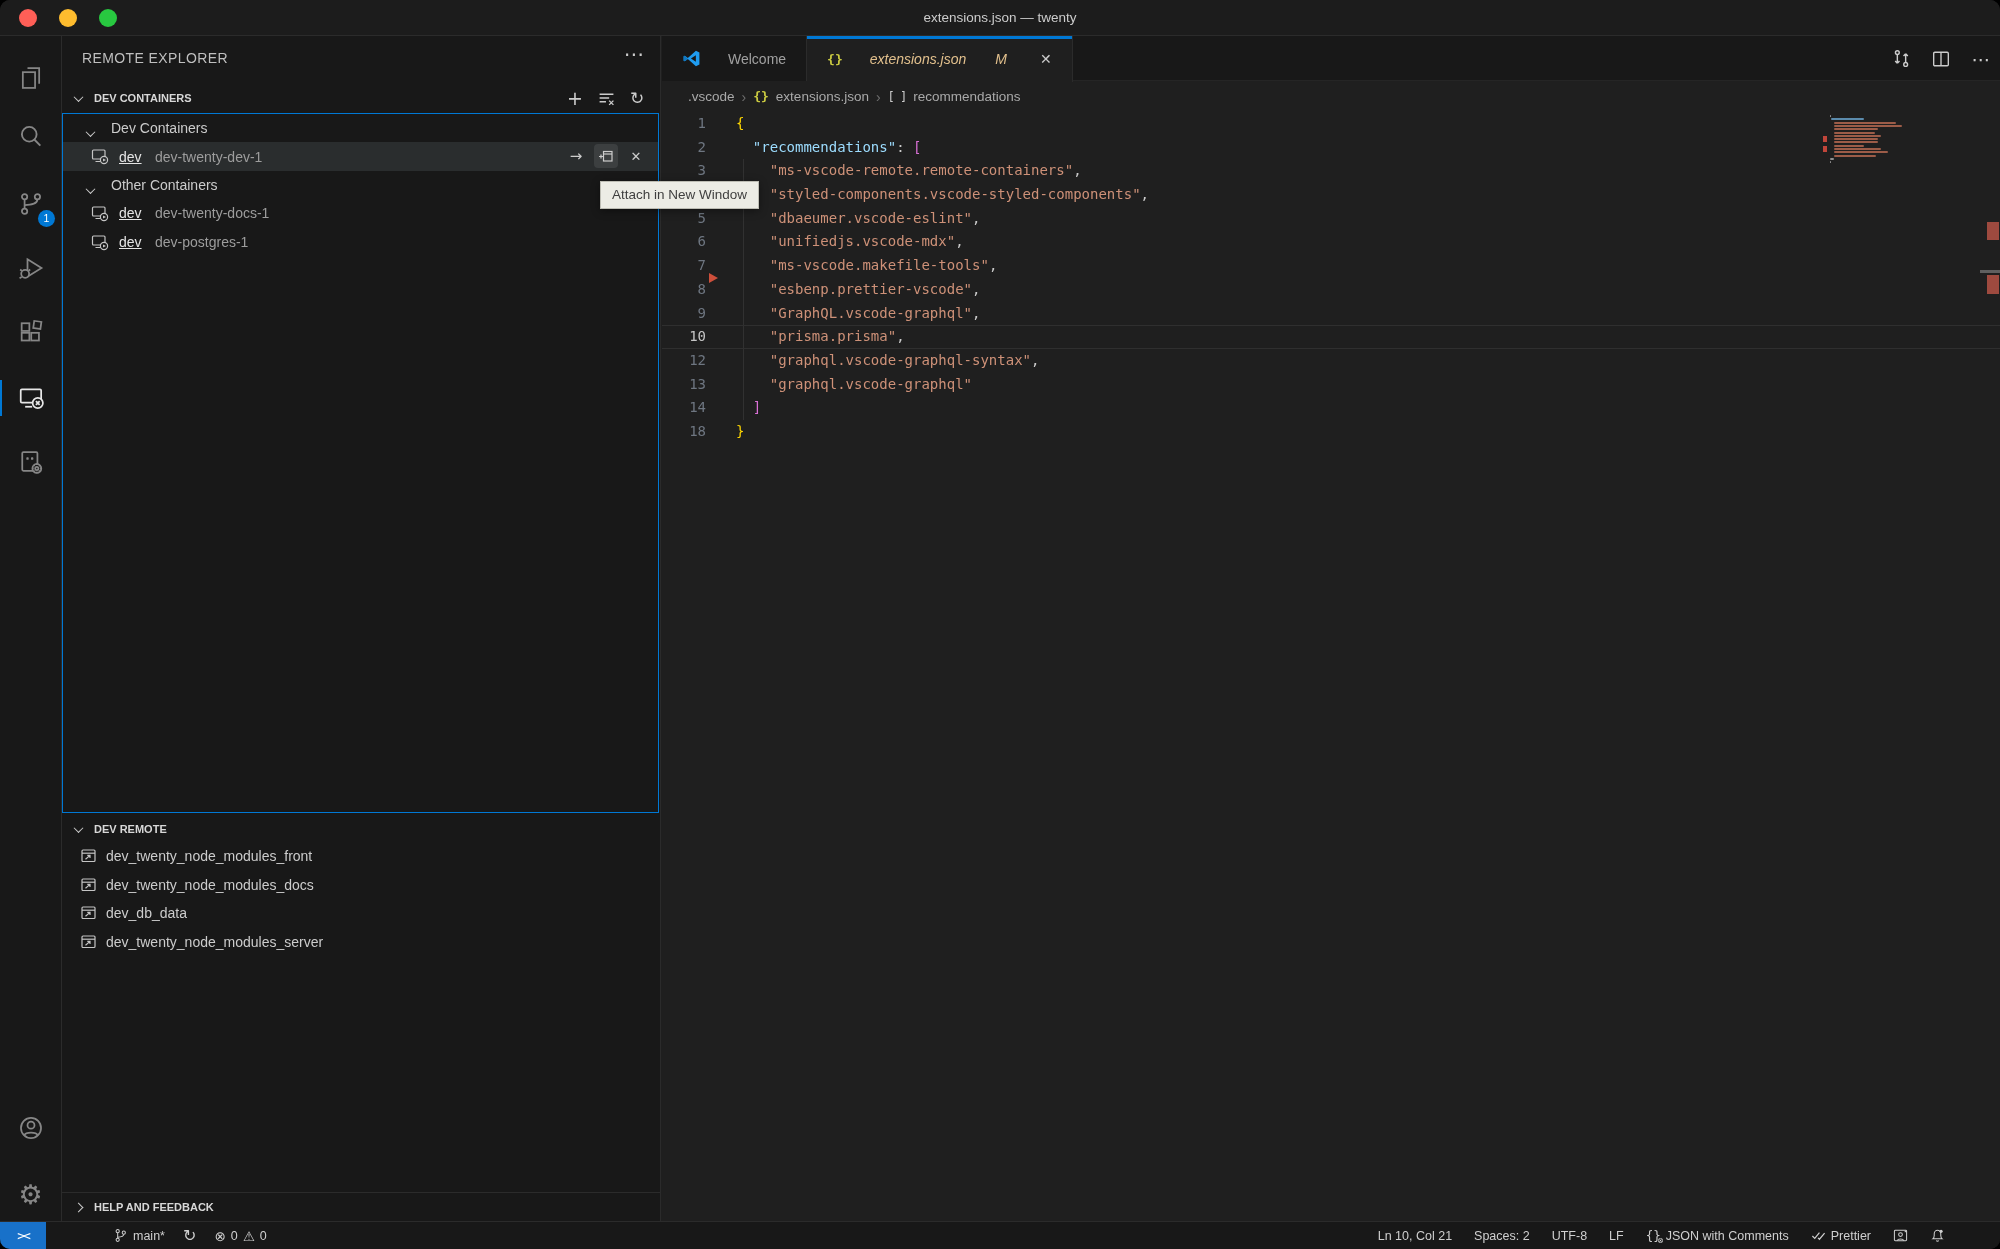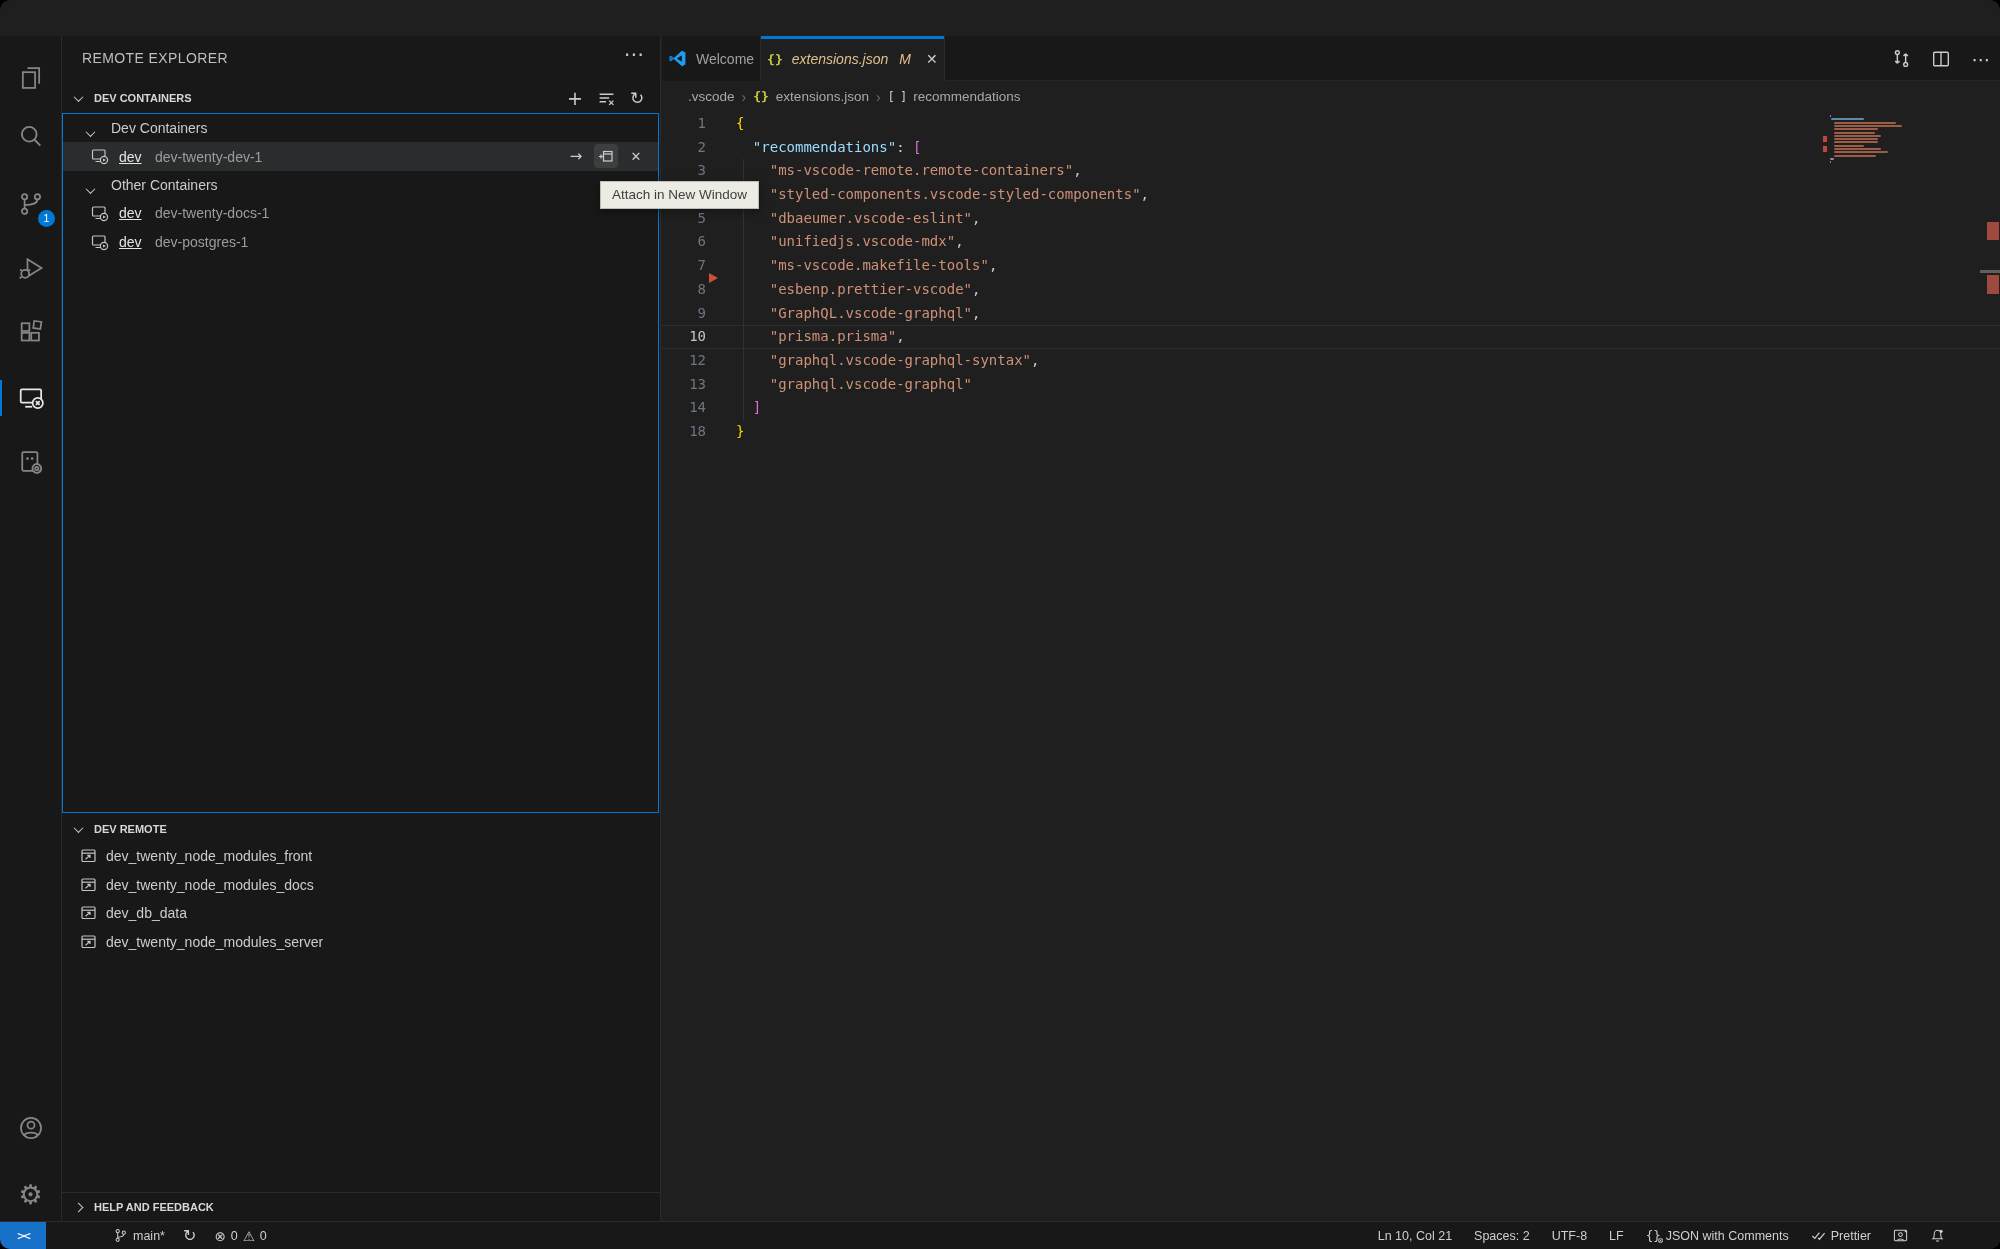--- a/index.html
+++ b/index.html
@@ -48,21 +48,21 @@
   .vrow { position:absolute; left:0; width:100%; height:28.5px; display:flex; align-items:center; font-size:14px; color:#cccccc; cursor:pointer; }
   .vrow .vicon { position:absolute; left:18px; top:5px; width:18px; height:18px; color:#c5c5c5; }
   .vrow .vlabel { position:absolute; left:44px; }
   #help-hdr { top:1156px; border-top:1px solid #2b2b2b; height:29px; }
   .sect-hdr .chevwrap { margin:0 9px 0 9px; width:14px; display:inline-flex; justify-content:center; }
   
   #tooltip { position:absolute; left:600px; top:181px; height:28px; background:#ecece5; border:1px solid #bdbdb4; color:#3f3f3f; font-size:13.5px; line-height:26px; padding:0 11px; box-shadow:0 2px 8px rgba(0,0,0,.4); z-index:50; }
   
   #editor { position:absolute; left:662px; top:36px; width:1338px; height:1185px; background:#1f1f1f; }
   #tabbar { position:absolute; left:0; top:0; width:100%; height:45px; background:#181818; border-bottom:1px solid #252525; display:flex; }
-  .tab { position:relative; height:45px; display:flex; align-items:center; padding:0 6px; gap:9px; font-size:14px; border-right:1px solid #2b2b2b; cursor:pointer; }
+  .tab { position:relative; height:45px; display:flex; align-items:center; padding:0 20px; gap:27px; font-size:14px; border-right:1px solid #2b2b2b; cursor:pointer; }
   .tab.inactive { color:#a0a0a0; background:#181818; }
   .tab.active { background:#1f1f1f; color:#e2c08d; height:46px; }
   .tab.active::before { content:""; position:absolute; left:0; right:0; top:0; height:3px; background:#0078d4; }
   .tab .fname { font-style:italic; }
   .tab .mod { color:#e2c08d; font-style:italic; margin-left:2px; }
   .tab .closex { color:#cccccc; font-size:14px; margin-left:6px; font-family:"DejaVu Sans",sans-serif; }
   .jsonbraces { color:#cbcb41; font-weight:bold; font-size:13px; font-family:"DejaVu Sans Mono",monospace; }
   #tab-acts { position:absolute; right:8px; top:0; height:45px; display:flex; align-items:center; gap:18px; color:#cccccc; }
   #tab-acts .ea { width:22px; height:22px; display:flex; align-items:center; justify-content:center; cursor:pointer; }
   #breadcrumbs { position:absolute; left:0; top:45px; width:100%; height:31px; display:flex; align-items:center; padding-left:26px; font-size:13.5px; color:#a9a9a9; gap:7px; }
@@ -91,20 +91,26 @@
   .sicon { font-family:"DejaVu Sans",sans-serif; font-size:13.5px; }
   #sb-left { display:flex; align-items:center; margin-left:60px; gap:4px; }
   #sb-right { margin-left:auto; display:flex; align-items:center; gap:8px; padding-right:48px; }
   svg { display:block; }
 </style>
 </head>
 <body>
 
 <div id="window">
 
+  <div id="titlebar">
+    <div class="tlight" style="left:19px;background:#ff5f57"></div>
+    <div class="tlight" style="left:59px;background:#febc2e"></div>
+    <div class="tlight" style="left:99px;background:#28c840"></div>
+    <div id="titletext">extensions.json — twenty</div>
+  </div>
 
   <div id="activitybar">
     <div class="act" style="top:14px">
       <svg viewBox="0 0 24 24" fill="none" stroke="currentColor" stroke-width="1.5">
           <path d="M9 3.5h10v13.5"></path>
           <rect x="5" y="7" width="10.5" height="13.5" fill="#181818"></rect>
         </svg>
     </div>
     <div class="act" style="top:72px">
       <svg viewBox="0 0 24 24" fill="none" stroke="currentColor" stroke-width="1.6">

